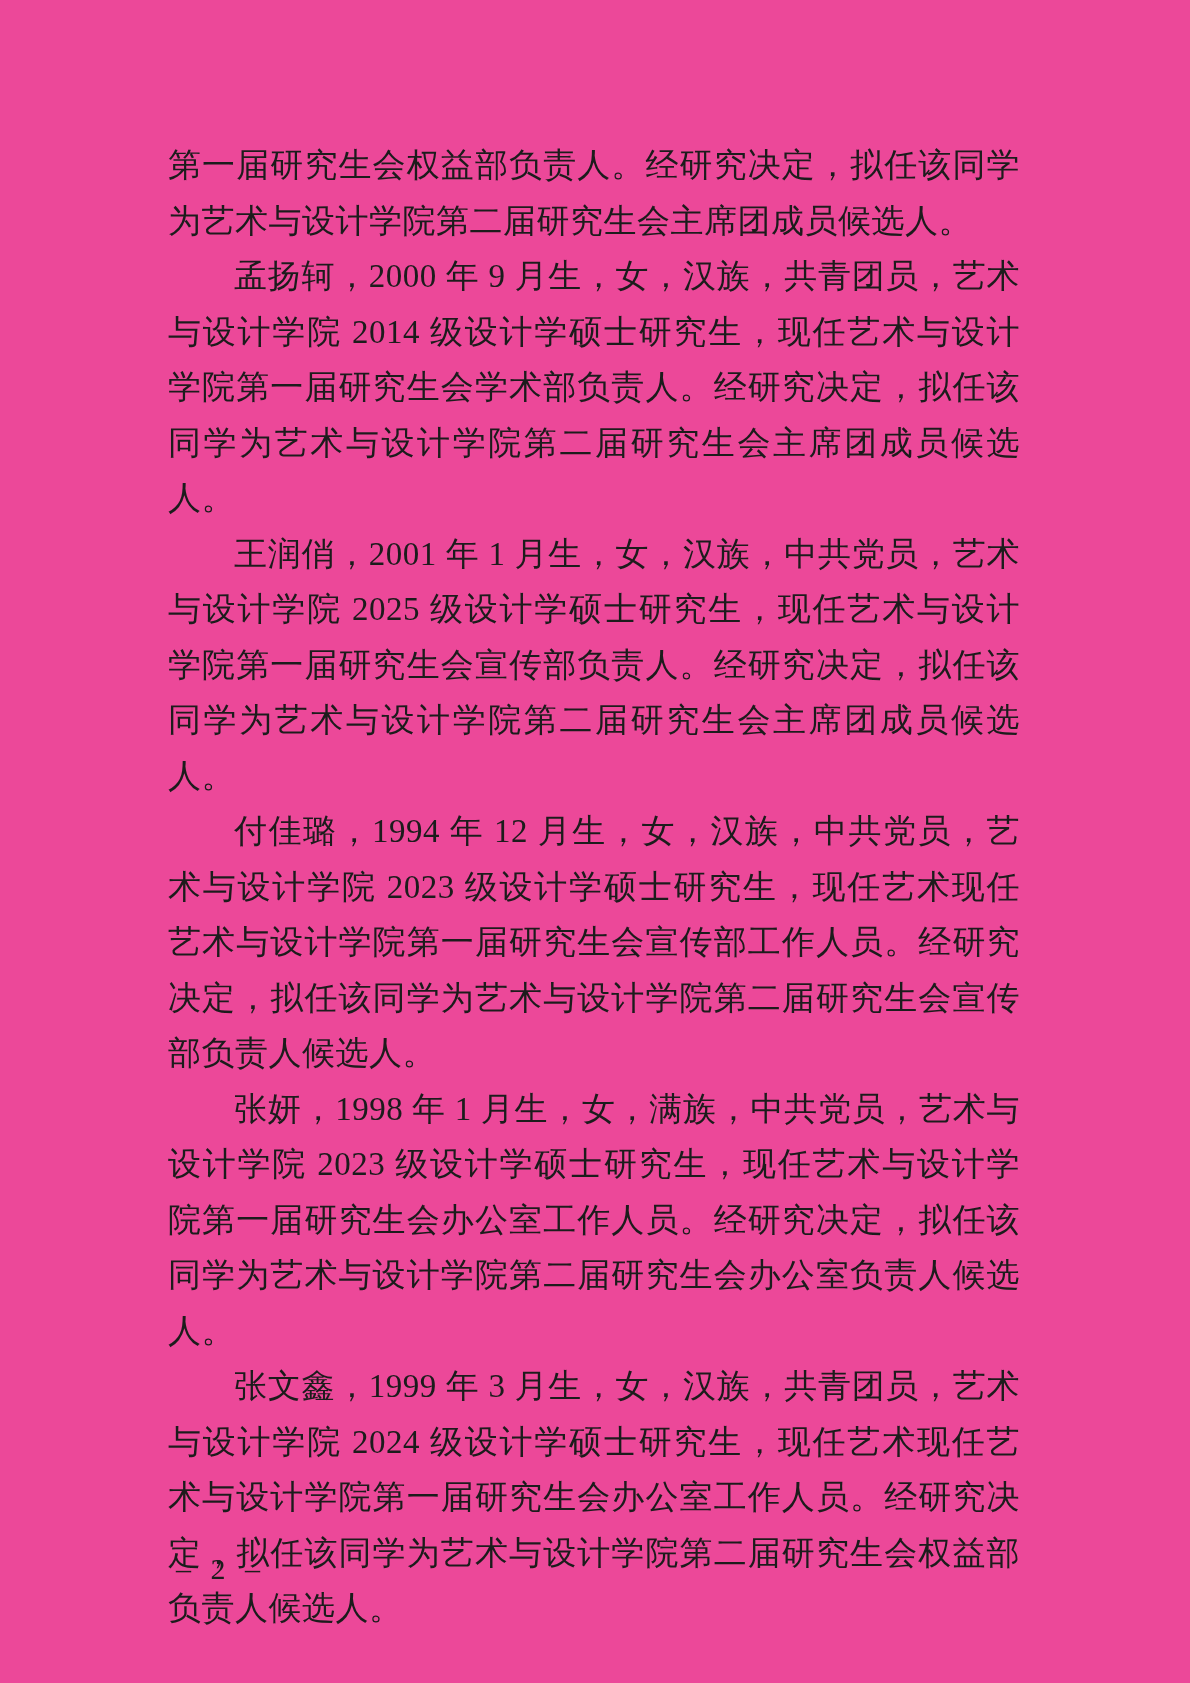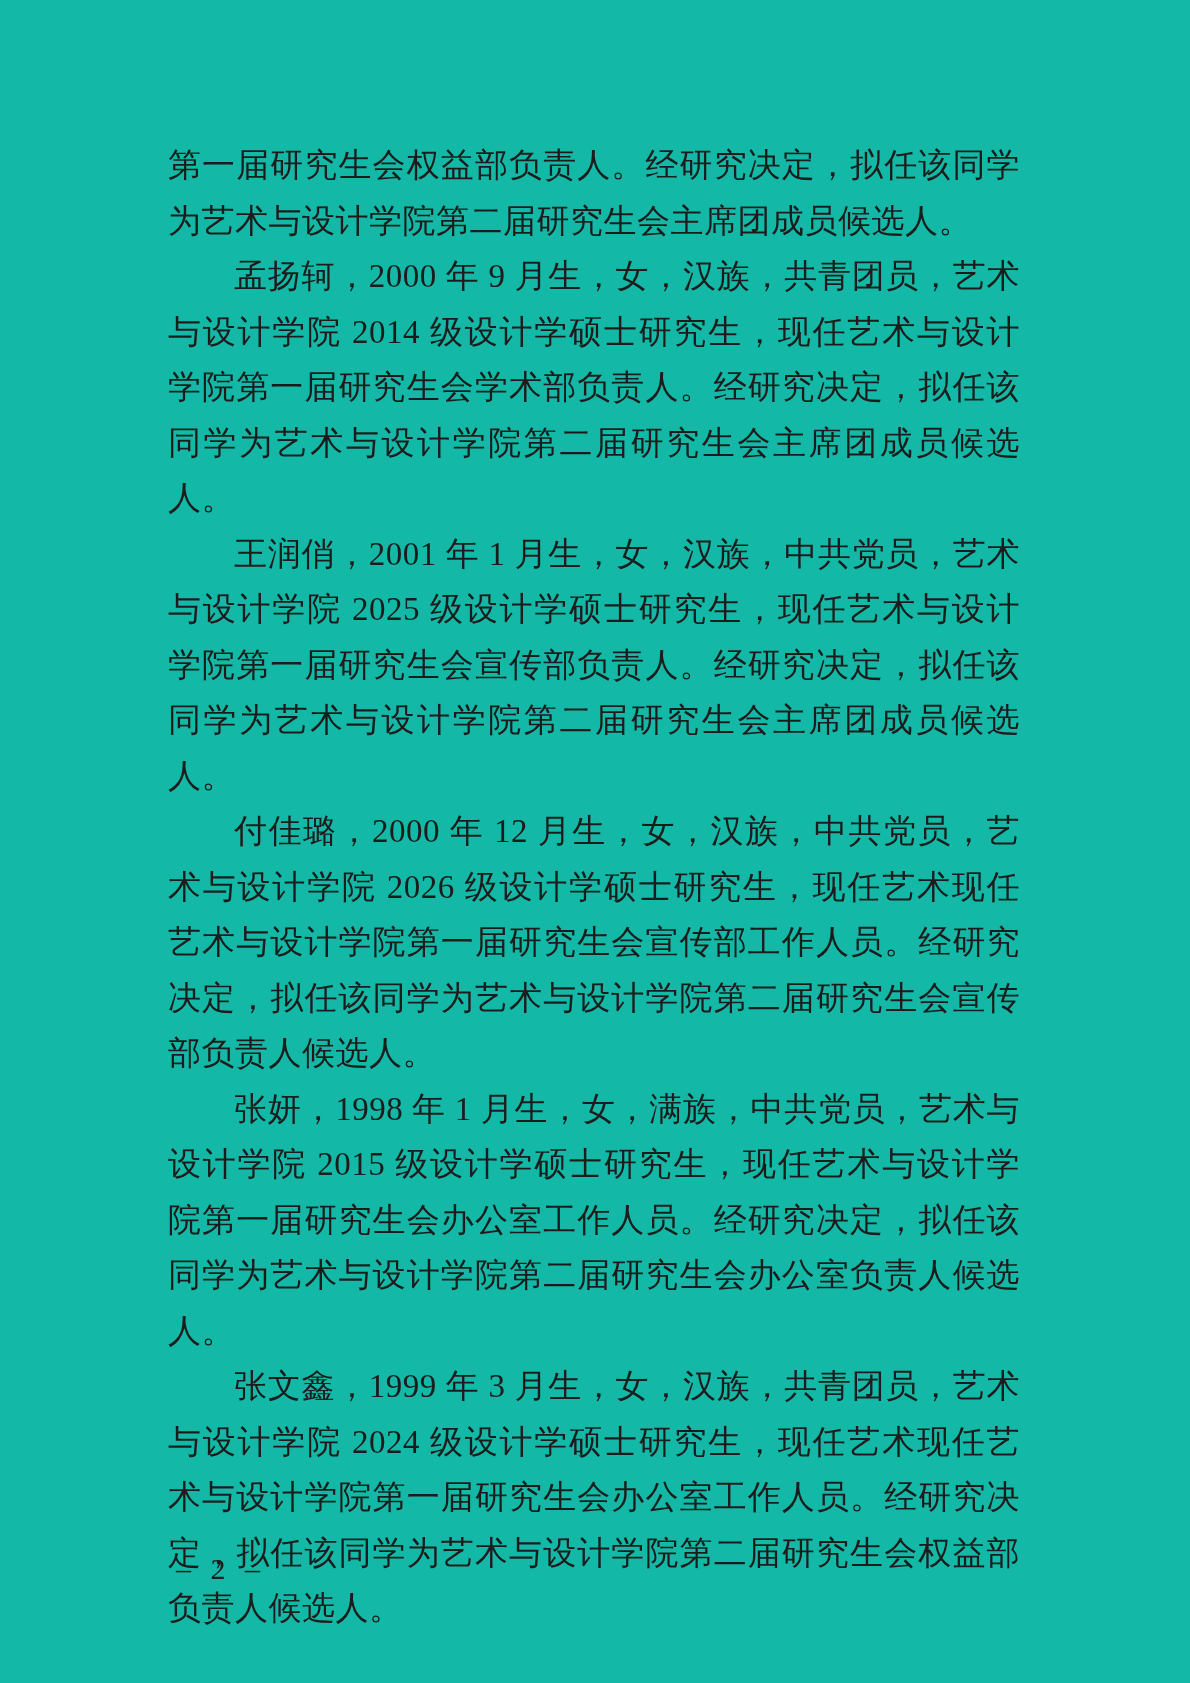--- a/index.html
+++ b/index.html
@@ -4,21 +4,21 @@
 <style>
   html, body {
     margin: 0;
     padding: 0;
     background: #ffffff;
   }
   .page {
     position: relative;
     width: 1190px;
     height: 1683px;
-    background: #14b8a6;
+    background: #ec4899;
     overflow: hidden;
     font-family: "Liberation Serif", "DejaVu Serif", serif;
     color: #1c1c1c;
   }
   .content {
     position: absolute;
     left: 168px;
     top: 138px;
     width: 852px;
   }
@@ -45,19 +45,19 @@
   }
 </style>
 </head>
 <body>
 
 <div class="page">
   <div class="content">
     <p class="para">第一届研究生会权益部负责人。经研究决定，拟任该同学为艺术与设计学院第二届研究生会主席团成员候选人。</p>
     <p class="para indent">孟扬轲，2000 年 9 月生，女，汉族，共青团员，艺术与设计学院 2014 级设计学硕士研究生，现任艺术与设计学院第一届研究生会学术部负责人。经研究决定，拟任该同学为艺术与设计学院第二届研究生会主席团成员候选人。</p>
     <p class="para indent">王润俏，2001 年 1 月生，女，汉族，中共党员，艺术与设计学院 2025 级设计学硕士研究生，现任艺术与设计学院第一届研究生会宣传部负责人。经研究决定，拟任该同学为艺术与设计学院第二届研究生会主席团成员候选人。</p>
-    <p class="para indent">付佳璐，2000 年 12 月生，女，汉族，中共党员，艺术与设计学院 2026 级设计学硕士研究生，现任艺术现任艺术与设计学院第一届研究生会宣传部工作人员。经研究决定，拟任该同学为艺术与设计学院第二届研究生会宣传部负责人候选人。</p>
-    <p class="para indent">张妍，1998 年 1 月生，女，满族，中共党员，艺术与设计学院 2015 级设计学硕士研究生，现任艺术与设计学院第一届研究生会办公室工作人员。经研究决定，拟任该同学为艺术与设计学院第二届研究生会办公室负责人候选人。</p>
+    <p class="para indent">付佳璐，1994 年 12 月生，女，汉族，中共党员，艺术与设计学院 2023 级设计学硕士研究生，现任艺术现任艺术与设计学院第一届研究生会宣传部工作人员。经研究决定，拟任该同学为艺术与设计学院第二届研究生会宣传部负责人候选人。</p>
+    <p class="para indent">张妍，1998 年 1 月生，女，满族，中共党员，艺术与设计学院 2023 级设计学硕士研究生，现任艺术与设计学院第一届研究生会办公室工作人员。经研究决定，拟任该同学为艺术与设计学院第二届研究生会办公室负责人候选人。</p>
     <p class="para indent">张文鑫，1999 年 3 月生，女，汉族，共青团员，艺术与设计学院 2024 级设计学硕士研究生，现任艺术现任艺术与设计学院第一届研究生会办公室工作人员。经研究决定，拟任该同学为艺术与设计学院第二届研究生会权益部负责人候选人。</p>
   </div>
 
   <div class="footer">– 2 –</div>
 </div>
 
 </body></html>

